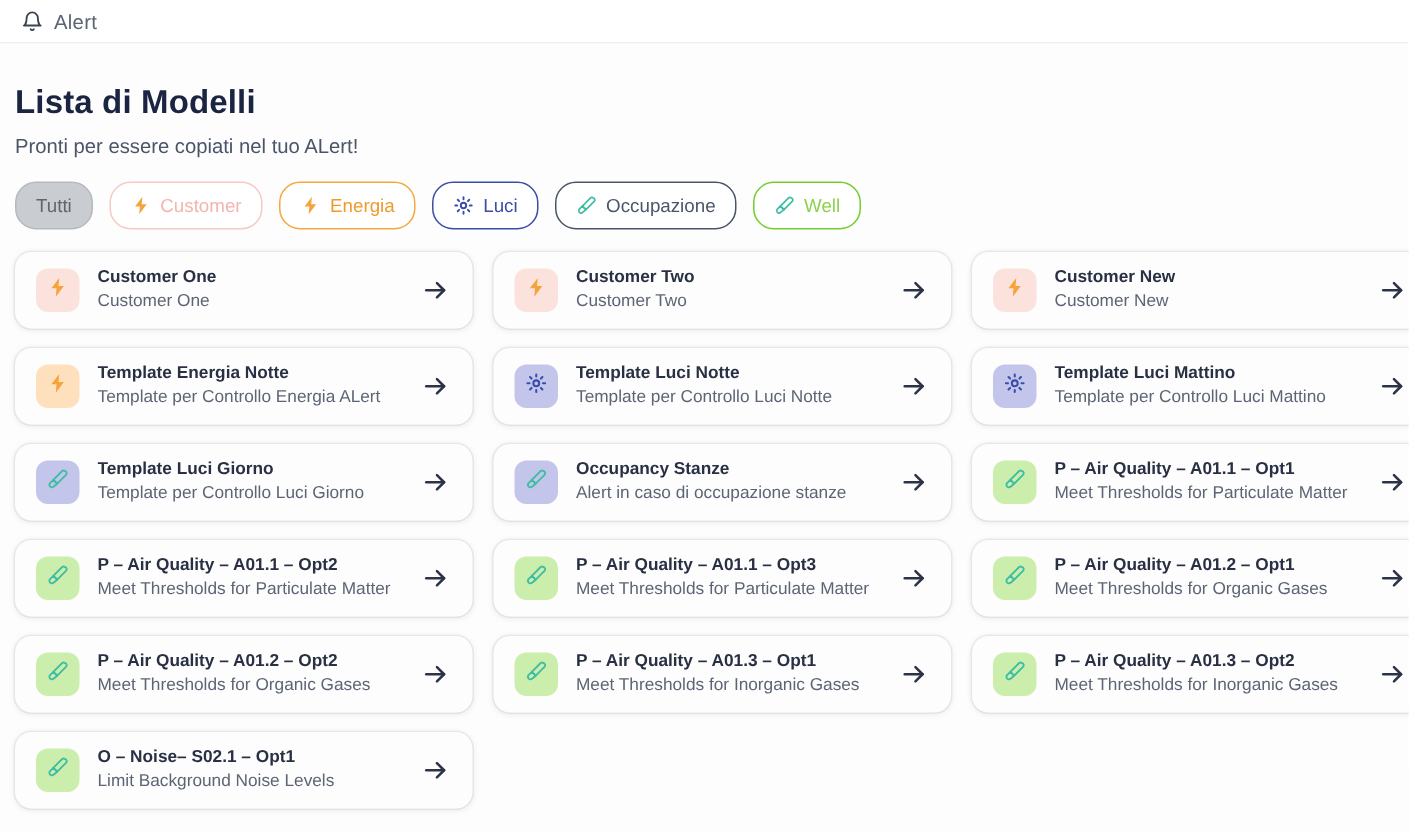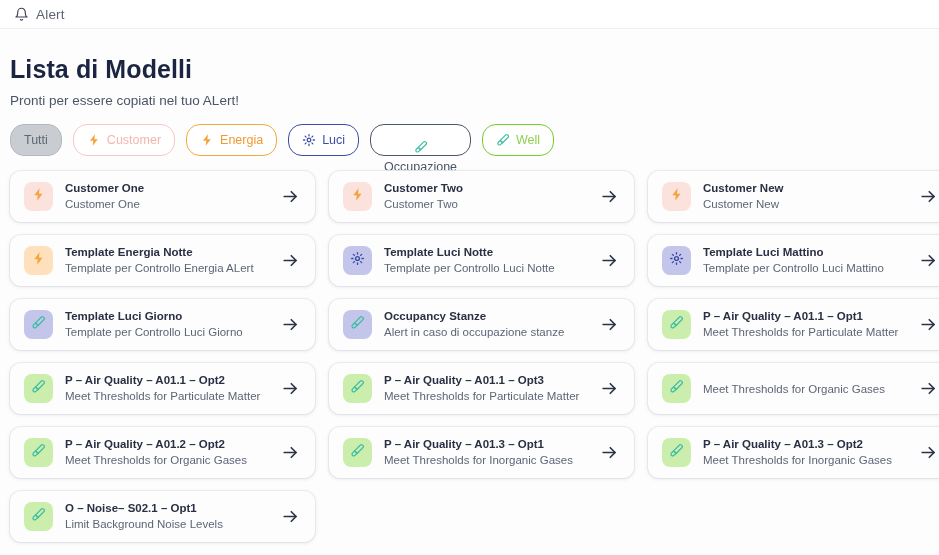--- a/index.html
+++ b/index.html
@@ -32,21 +32,21 @@
   .tab.active {
     background: #35b8a8;
     color: #ffffff;
     border-radius: 3px 3px 0 0;
   }
   .tab svg { display: block; }
 
   
   .page { padding: 26px 10px 0 10px; background: #fdfdfd; height: 526px; }
   .page-title {
-    font-size: 25px;
+    font-size: 22px;
     color: #1b2440;
     font-weight: 700;
     letter-spacing: .1px;
   }
   .page-sub {
     margin-top: 9px;
     font-size: 13.5px;
     color: #4b5568;
   }
 
@@ -180,21 +180,21 @@
       </div>
       <div class="chip" style="border-color: rgb(59, 77, 168); color: rgb(59, 77, 168);">
         <span>
           <svg width="14" height="14" viewBox="0 0 24 24" fill="none" stroke="#3b4da8" stroke-width="2.2" stroke-linecap="round">
             <circle cx="12" cy="12" r="3.1"></circle>
             <path d="M12 2.6v2.2M12 19.2v2.2M2.6 12h2.2M19.2 12h2.2M5.4 5.4l1.6 1.6M17 17l1.6 1.6M18.6 5.4 17 7M7 17l-1.6 1.6"></path>
           </svg>
         </span>
         <span>Luci</span>
       </div>
-      <div class="chip" style="border-color: rgb(75, 85, 104); color: rgb(75, 85, 104); flex-direction: column;">
+      <div class="chip" style="border-color: rgb(75, 85, 104); color: rgb(75, 85, 104);">
         <span>
           <svg width="14" height="14" viewBox="0 0 24 24" fill="none" stroke="#3fbda4" stroke-width="2" stroke-linecap="round" stroke-linejoin="round">
             <path d="M19.5 3.2a2.4 2.4 0 0 1 1.3 4.1L11.4 16.7 7.3 12.6l9.4-9.4a2.4 2.4 0 0 1 2.8 0z"></path>
             <path d="M7.3 12.6 4 15.9c-.9.9-1.1 2.5-.4 3.6.9 1.3 2.8 1.5 3.9.4l3.9-3.2z"></path>
           </svg>
         </span>
         <span>Occupazione</span>
       </div>
       <div class="chip" style="border-color: rgb(114, 207, 42); color: rgb(141, 208, 78);">
         <span>
@@ -403,20 +403,21 @@
         </div>
       </div>
       <div class="card">
         <div class="card-icon" style="background:#cbeeac">
           <span><svg width="15" height="15" viewBox="0 0 24 24" fill="none" stroke="#3fbda4" stroke-width="2" stroke-linecap="round" stroke-linejoin="round">
               <path d="M19.5 3.2a2.4 2.4 0 0 1 1.3 4.1L11.4 16.7 7.3 12.6l9.4-9.4a2.4 2.4 0 0 1 2.8 0z"></path>
               <path d="M7.3 12.6 4 15.9c-.9.9-1.1 2.5-.4 3.6.9 1.3 2.8 1.5 3.9.4l3.9-3.2z"></path>
             </svg></span>
         </div>
         <div class="card-text">
+          <div class="card-title">P – Air Quality – A01.2 – Opt1</div>
           <div class="card-desc">Meet Thresholds for Organic Gases</div>
         </div>
         <div class="card-arrow">
           <svg width="19" height="19" viewBox="0 0 24 24" fill="none" stroke="#2b3347" stroke-width="2.1" stroke-linecap="round" stroke-linejoin="round">
             <path d="M4 12h15"></path>
             <path d="M13 6l6 6-6 6"></path>
           </svg>
         </div>
       </div>
       <div class="card">

